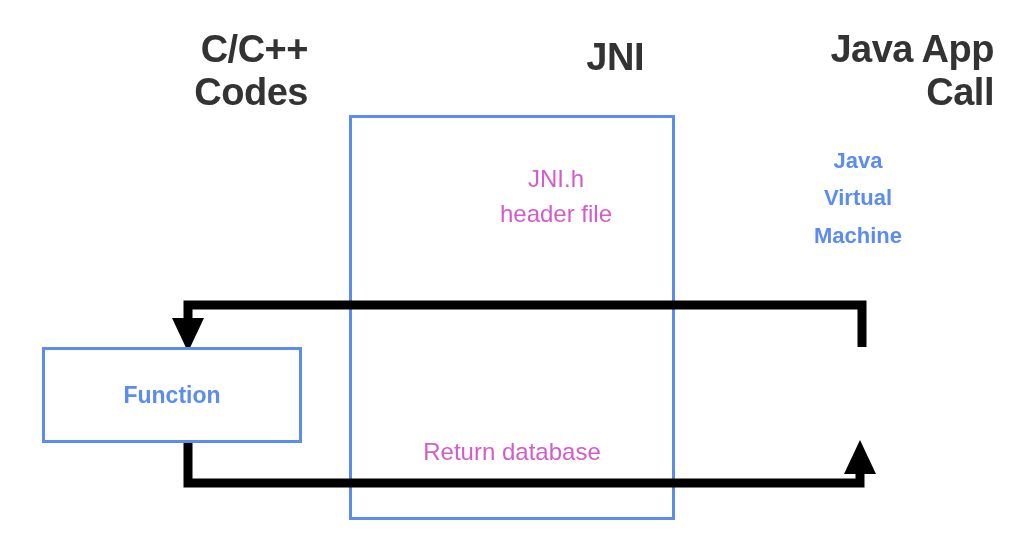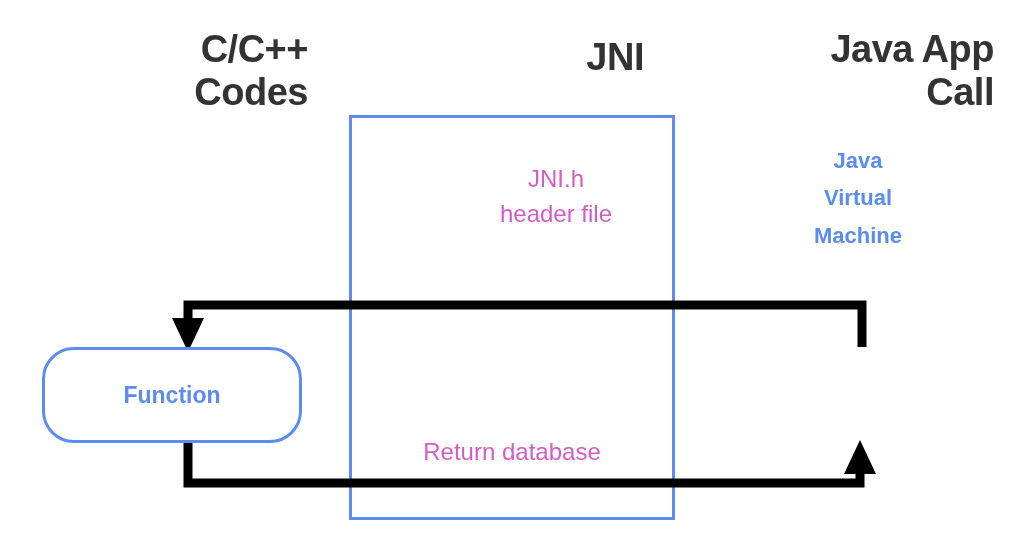--- a/index.html
+++ b/index.html
@@ -77,21 +77,21 @@
     border: 3px solid #5b8cf0;
     box-sizing: border-box;
     background: #ffffff;
     display: flex;
     align-items: center;
     justify-content: center;
     color: #5b8cf0;
     font-weight: bold;
     font-size: 23px;
   }
-  #box-function     { left: 42px;  top: 347px; width: 260px; height: 96px; border-radius: 32px; }
+  #box-function     { left: 42px;  top: 347px; width: 260px; height: 96px; }
   #box-class-method { left: 727px; top: 347px; width: 259px; height: 96px; }
 
   
   #connectors {
     position: absolute;
     left: 0;
     top: 0;
     width: 1024px;
     height: 542px;
     pointer-events: none;

